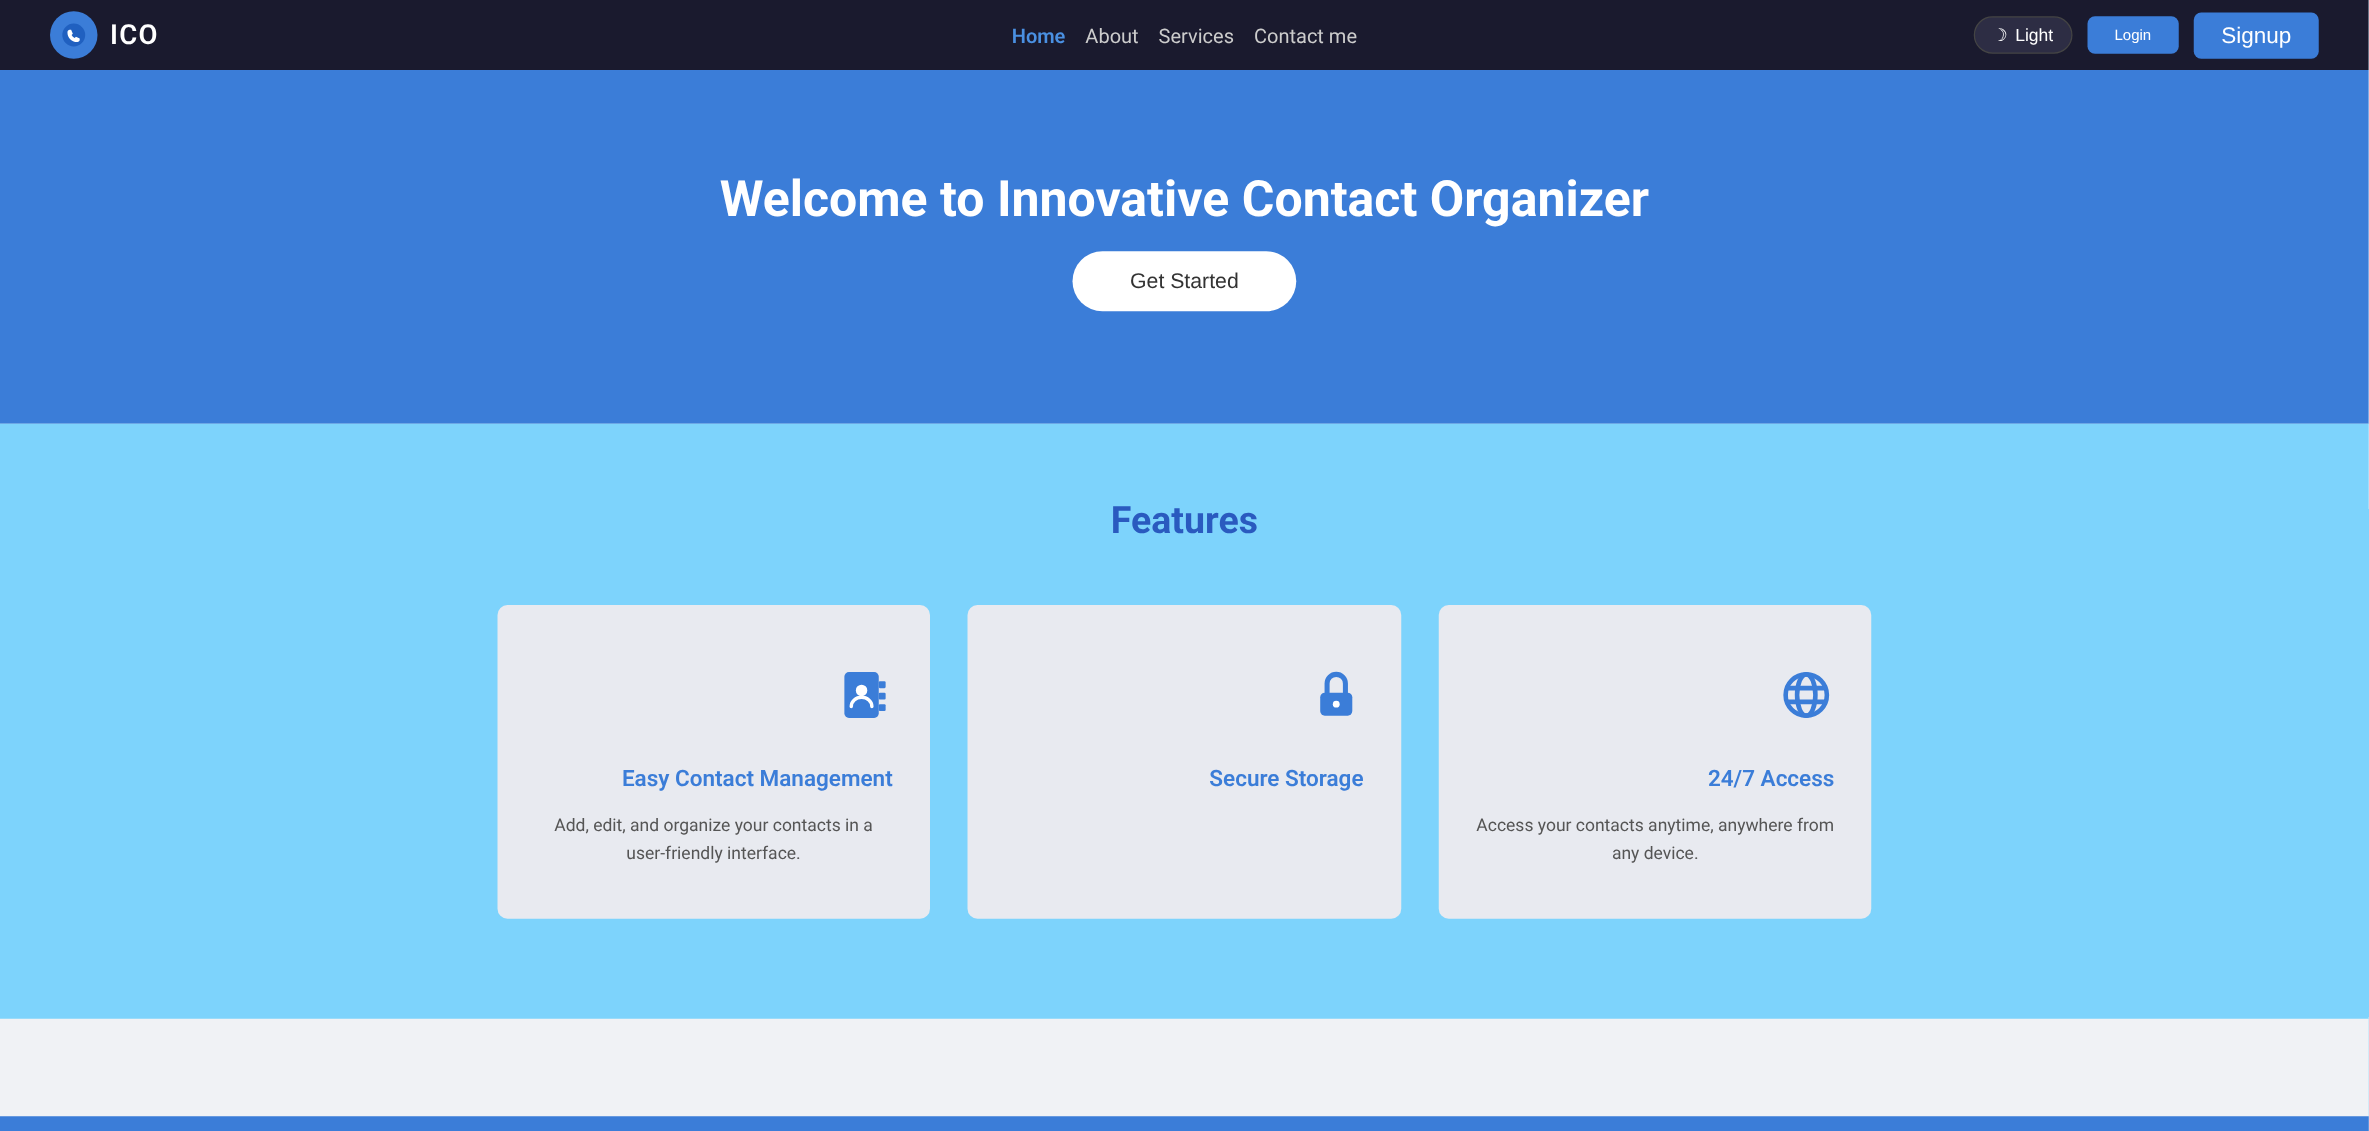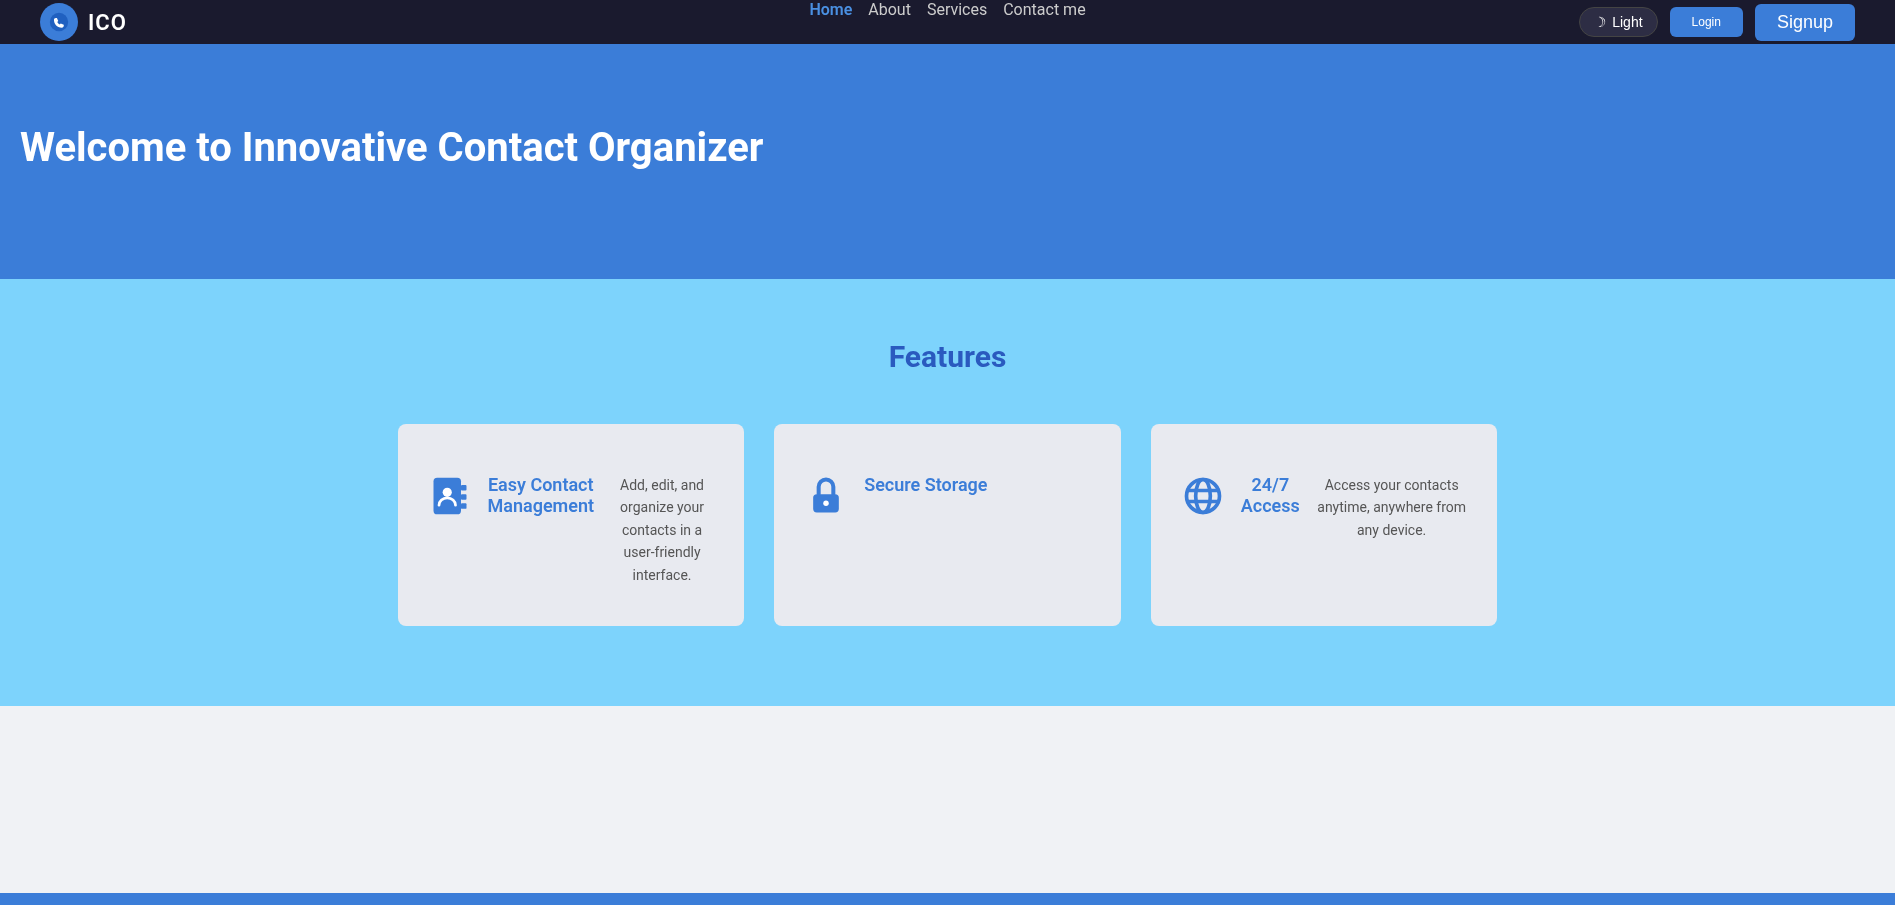--- a/index.html
+++ b/index.html
@@ -10,23 +10,24 @@
     body {
       font-family: -apple-system, BlinkMacSystemFont, 'Segoe UI', Roboto, sans-serif;
       background: #f0f2f5;
       min-height: 100vh;
     }
 
     
     .navbar {
       background: #1a1a2e;
       display: flex;
+      align-items: center;
       justify-content: space-between;
       padding: 0 40px;
-      height: 44px;
+      height: 56px;
       position: relative;
     }
     .navbar-brand {
       display: flex;
       align-items: center;
       gap: 10px;
       text-decoration: none;
     }
     .brand-logo {
       width: 38px;
@@ -101,21 +102,21 @@
       font-size: 18px;
       cursor: pointer;
     }
 
     
     .hero {
       background: #3b7dd8;
       padding: 80px 20px 90px;
       text-align: center;
       display: flex;
-      flex-direction: row;
+      flex-direction: column;
       align-items: center;
     }
     .hero-title {
       color: white;
       font-size: 40px;
       font-weight: 700;
       margin-bottom: 18px;
     }
     .hero-subtitle {
       color: rgba(255,255,255,0.9);
@@ -151,21 +152,22 @@
       gap: 30px;
       max-width: 1100px;
       margin: 0 auto;
     }
     .feature-card {
       background: #e8eaf0;
       border-radius: 8px;
       padding: 50px 30px 40px;
       text-align: center;
       display: flex;
-      align-items: flex-start;
+      flex-direction: column;
+      align-items: flex-end;
       gap: 16px;
     }
     .feature-icon {
       font-size: 42px;
       color: #3b7dd8;
       margin-bottom: 8px;
     }
     .feature-name {
       color: #3b7dd8;
       font-size: 18px;
@@ -213,20 +215,21 @@
       <span class="theme-icon">☽</span>
       <span>Light</span>
     </button>
     <button class="btn-login">Login</button>
     <button class="btn-signup">Signup</button>
   </div>
 </nav>
 
 <section class="hero">
   <h1 class="hero-title">Welcome to Innovative Contact Organizer</h1>
+  <button class="btn-get-started">Get Started</button>
 </section>
 
 <section class="features-section">
   <h2 class="features-title">Features</h2>
   <div class="features-grid">
 
     <div class="feature-card">
       <div class="feature-icon">
         <svg width="44" height="44" viewBox="0 0 24 24" fill="none" xmlns="http://www.w3.org/2000/svg">
           <rect x="3" y="2" width="15" height="20" rx="2" fill="#3b7dd8"></rect>

